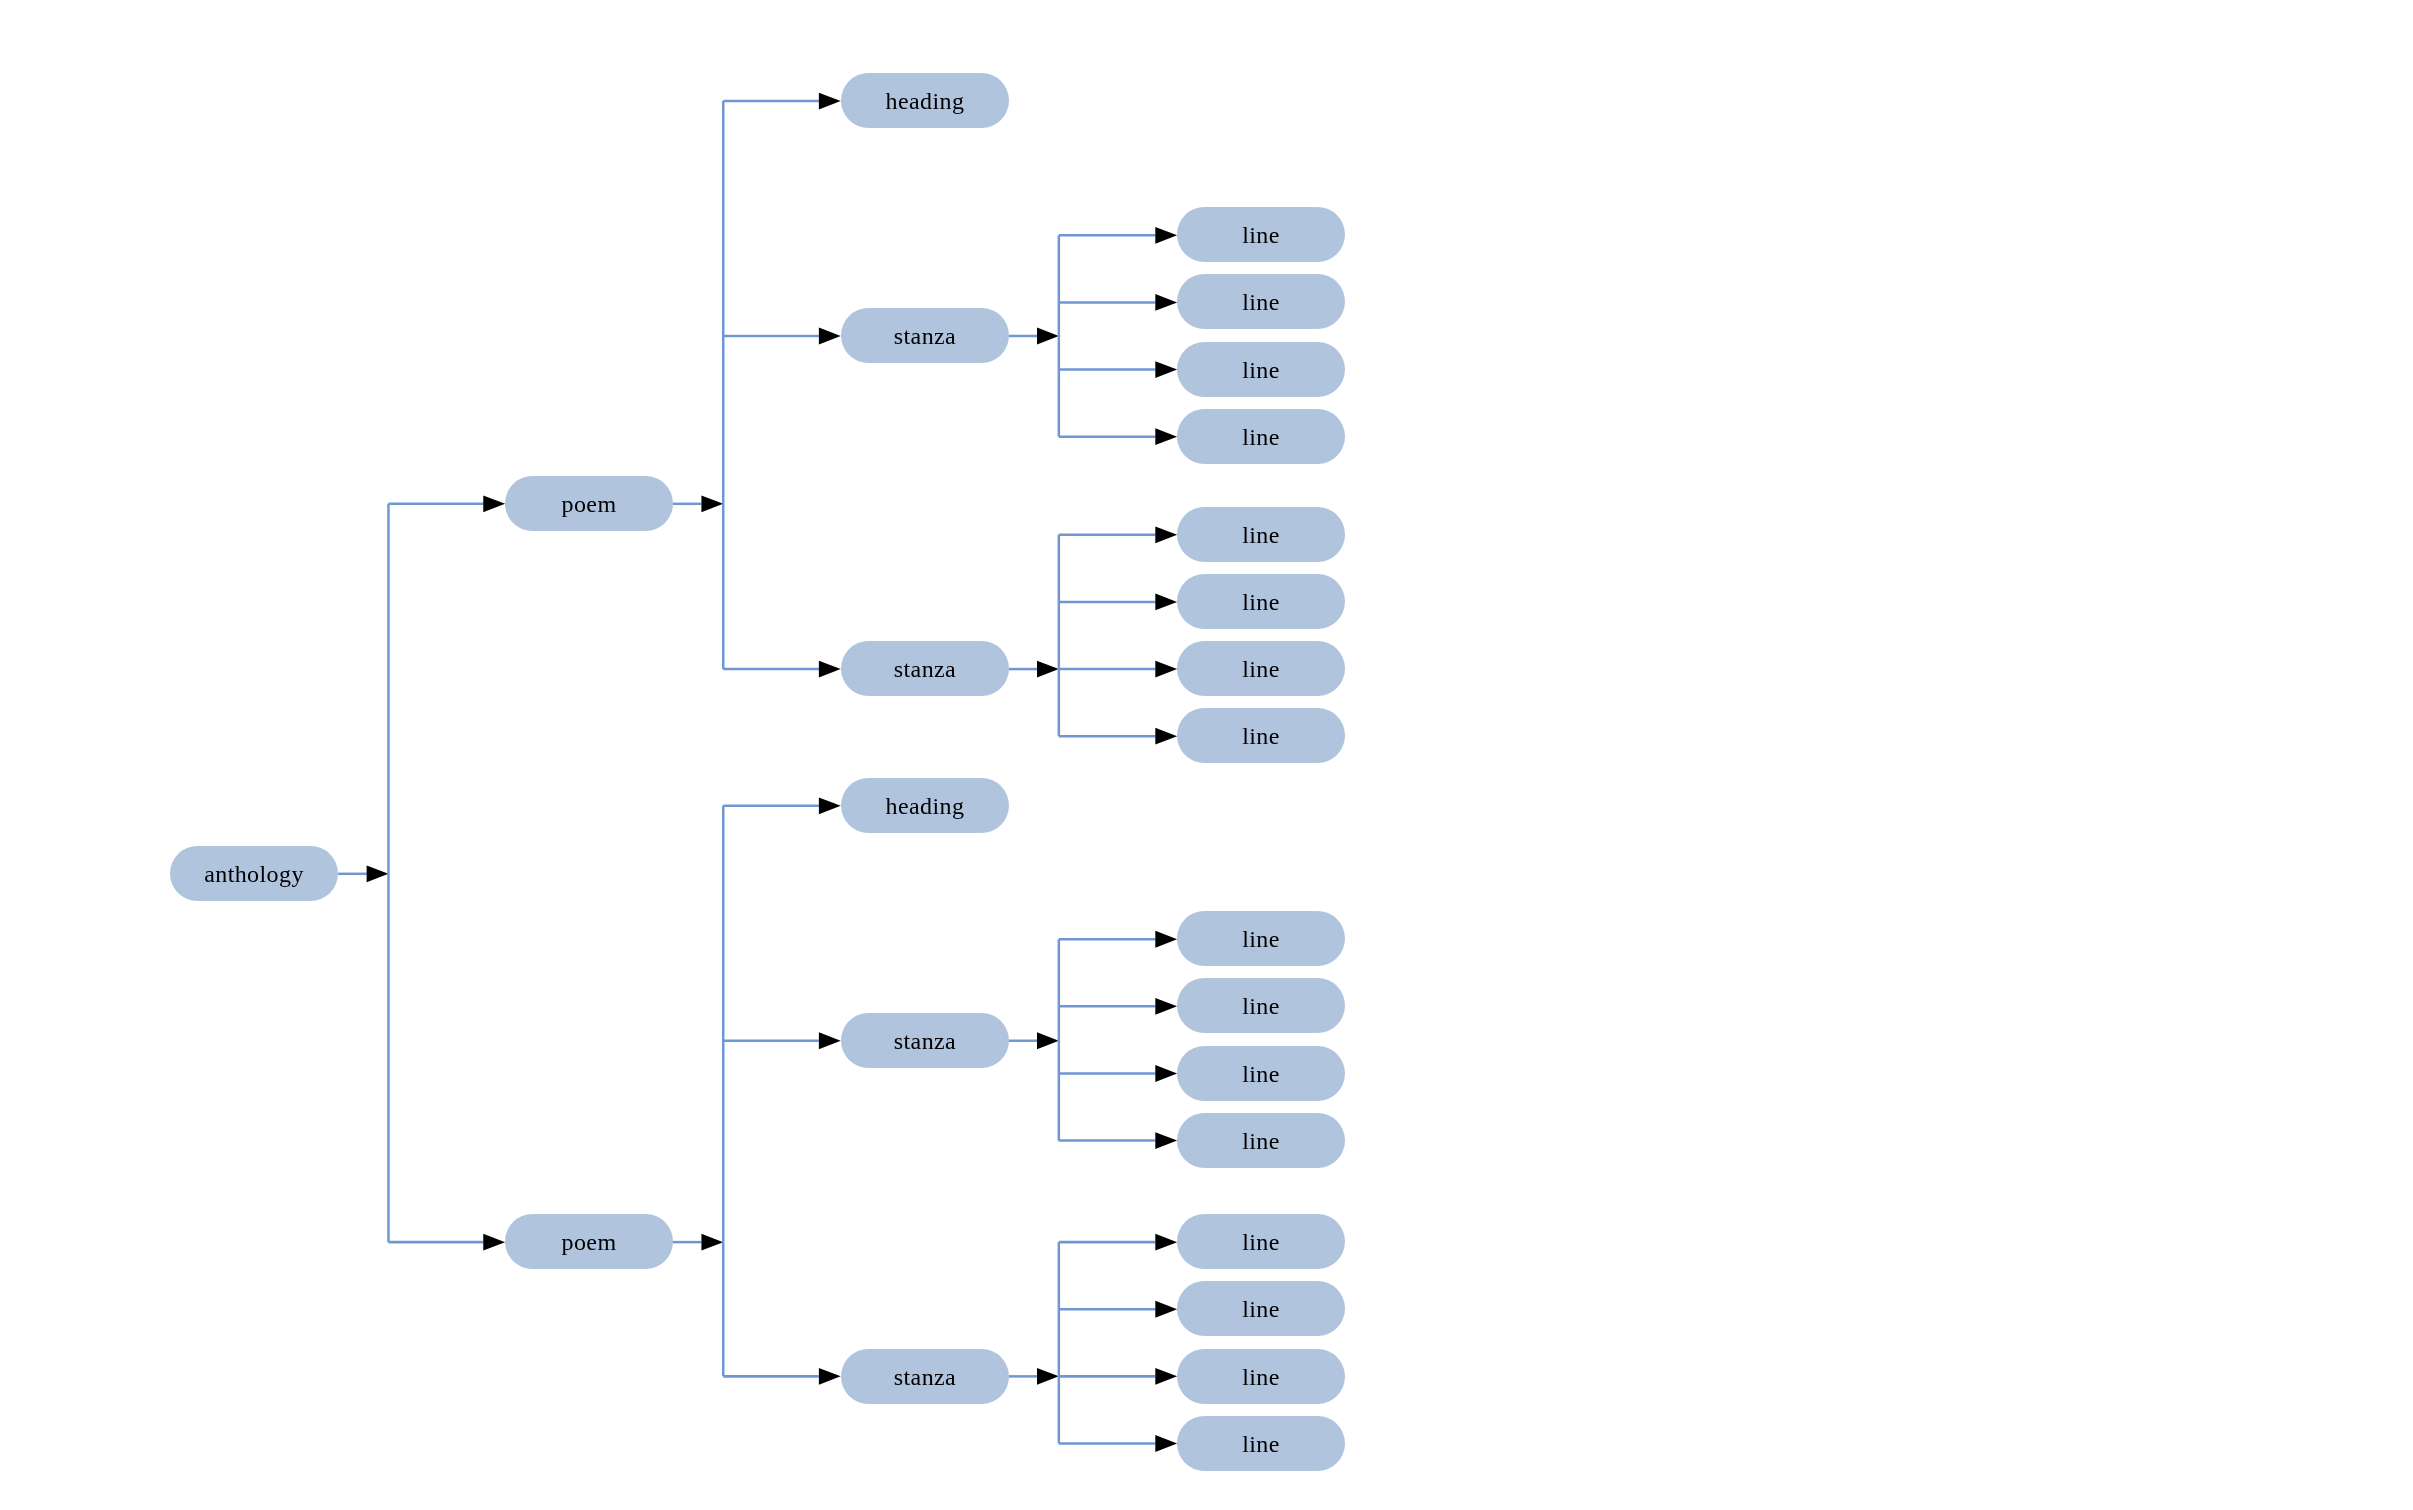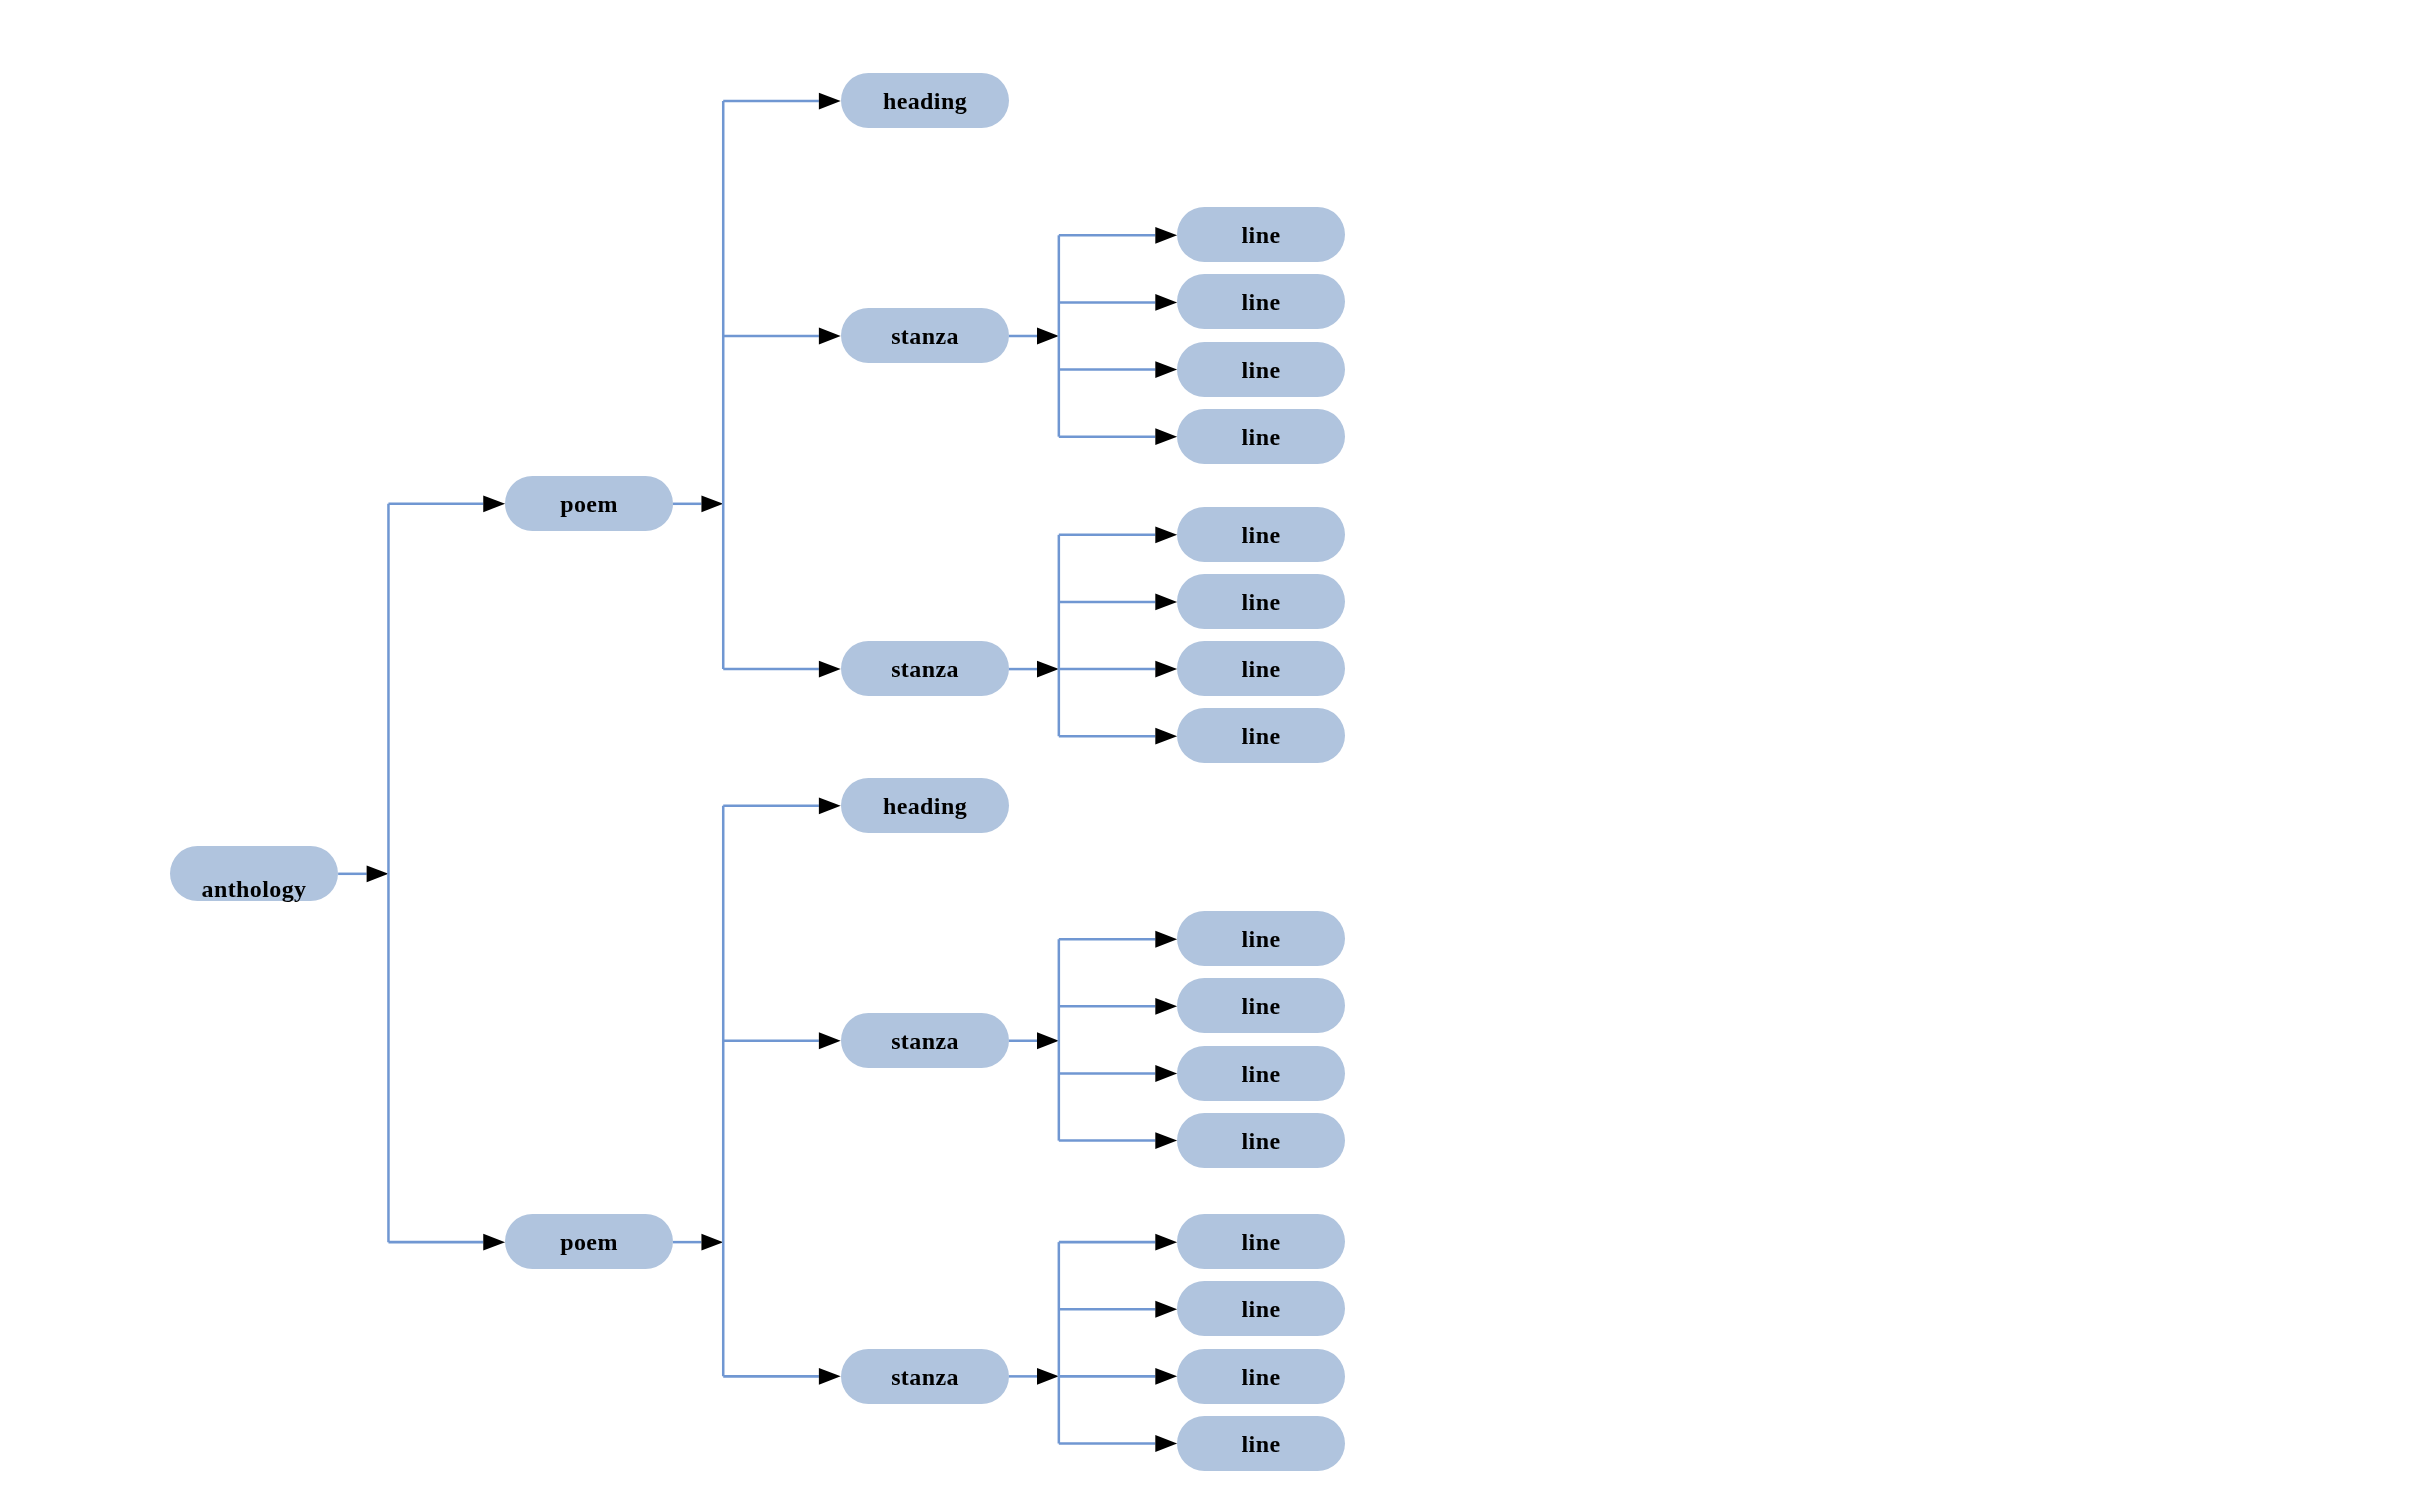--- a/index.html
+++ b/index.html
@@ -28,21 +28,21 @@
     width: 168px;
     height: 55px;
     border-radius: 28px;
     background: var(--node-fill, #b0c4de);
     display: flex;
     align-items: center;
     justify-content: center;
     box-sizing: border-box;
   }
   .node span {
-    font-weight: bold;
+    font-weight: normal;
     font-size: 24px;
     line-height: 1;
     color: var(--node-text, #000000);
     letter-spacing: 0.4px;
     white-space: nowrap;
   }
 </style>
 </head>
 <body>
 
@@ -112,21 +112,21 @@
       <line x1="1262" y1="1480" x2="1377" y2="1480" stroke="#7097d2" stroke-width="3"></line>
       <polygon points="1403,1480 1377,1470 1377,1490" fill="#000000"></polygon>
       <line x1="1262" y1="1560" x2="1377" y2="1560" stroke="#7097d2" stroke-width="3"></line>
       <polygon points="1403,1560 1377,1550 1377,1570" fill="#000000"></polygon>
       <line x1="1262" y1="1640" x2="1377" y2="1640" stroke="#7097d2" stroke-width="3"></line>
       <polygon points="1403,1640 1377,1630 1377,1650" fill="#000000"></polygon>
       <line x1="1262" y1="1720" x2="1377" y2="1720" stroke="#7097d2" stroke-width="3"></line>
       <polygon points="1403,1720 1377,1710 1377,1730" fill="#000000"></polygon>
     </svg>
 
-<div class="node" style="left: 170px; top: 846px; align-items: flex-end;">
+<div class="node" style="left: 170px; top: 846px;">
       <span>anthology</span>
     </div>
     <div class="node" style="left: 505px; top: 476px;">
       <span>poem</span>
     </div>
     <div class="node" style="left: 841px; top: 73px;">
       <span>heading</span>
     </div>
     <div class="node" style="left: 841px; top: 308px;">
       <span>stanza</span>

